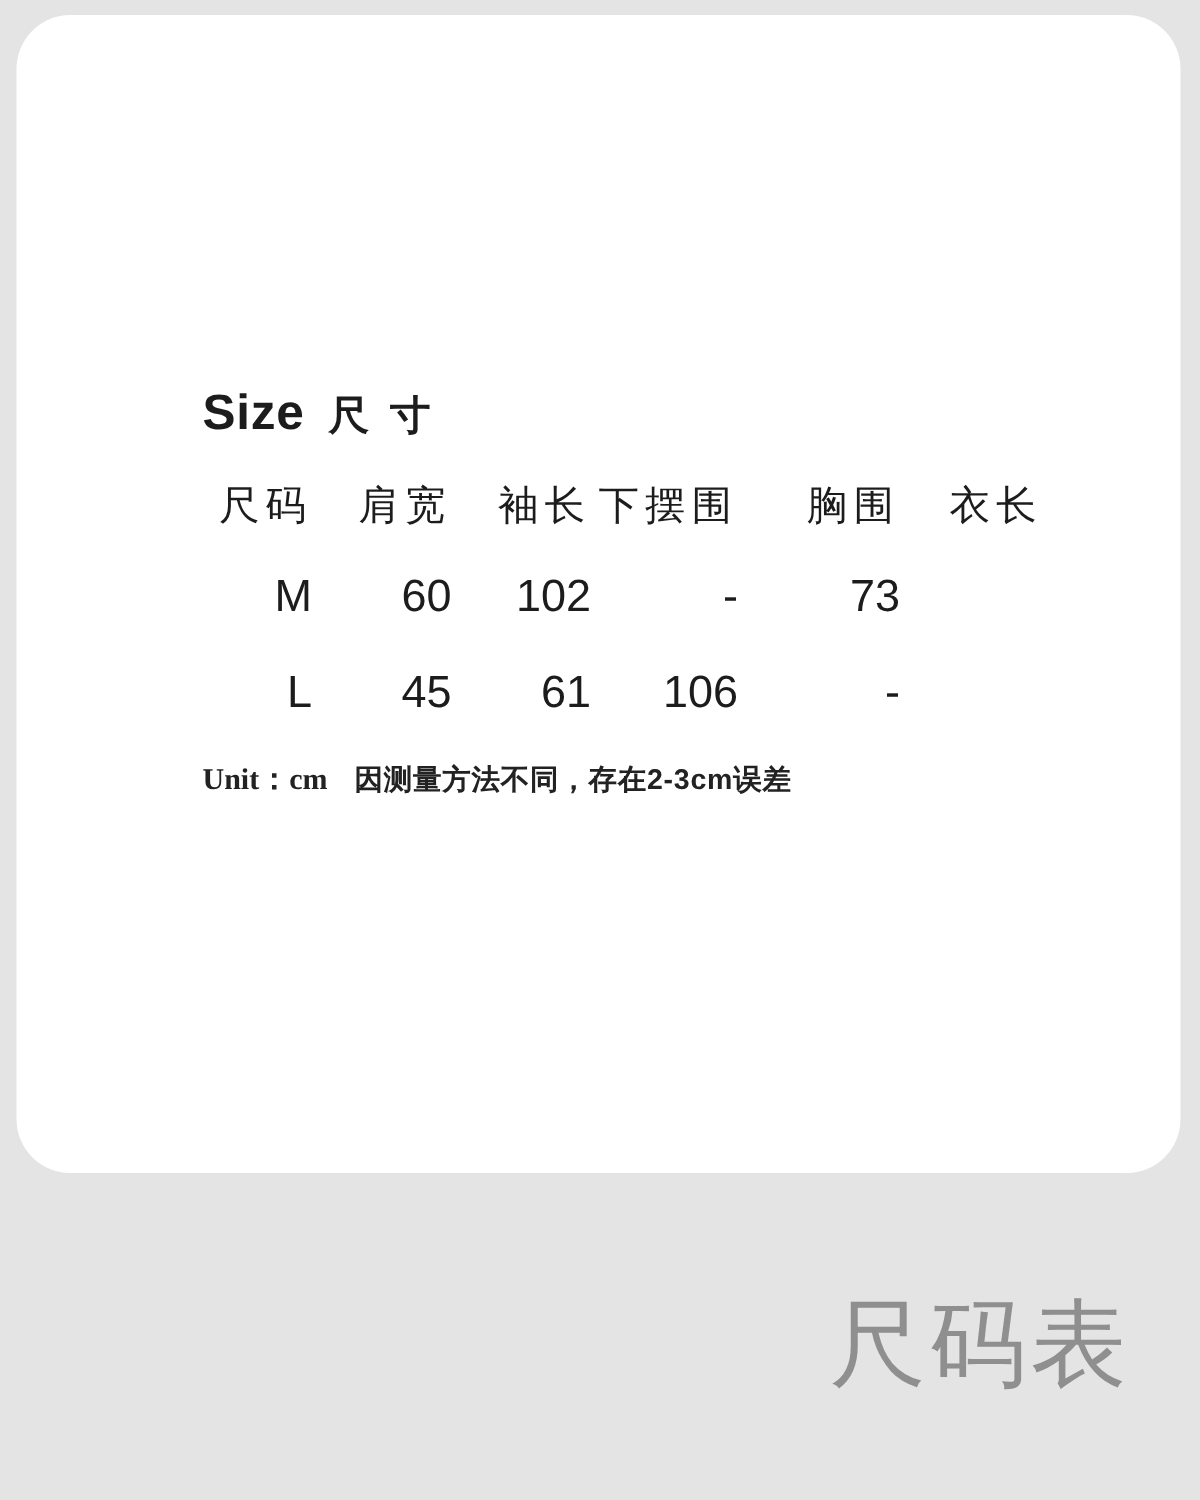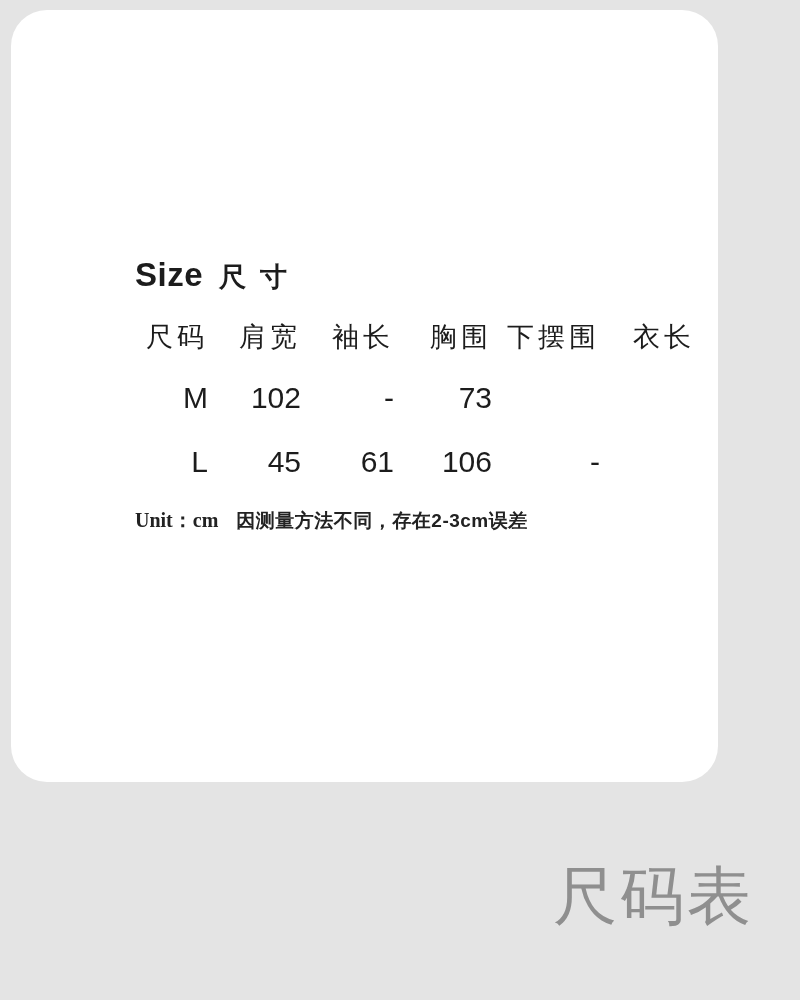--- a/index.html
+++ b/index.html
@@ -13,21 +13,21 @@
   .page {
     position: relative;
     width: 800px;
     height: 1000px;
     background: #e4e4e4;
   }
   .card {
     position: absolute;
     left: 11px;
     top: 10px;
-    width: 707px;
+    width: 776px;
     height: 772px;
     background: #ffffff;
     border-radius: 36px;
   }
   .size-title {
     position: absolute;
     left: 124px;
     top: 242px;
     height: 46px;
     line-height: 46px;
@@ -114,27 +114,28 @@
 
     <div class="size-title">
       <span class="title-en">Size</span><span class="title-zh">尺寸</span>
     </div>
 
     <div class="size-table">
       <div class="t-row header">
         <div>尺码</div>
         <div>肩宽</div>
         <div>袖长</div>
+        <div>下摆围</div>
         <div>胸围</div>
-        <div>下摆围</div>
         <div>衣长</div>
       </div>
 
       <div class="t-row data">
         <div>M</div>
+        <div>60</div>
         <div>102</div>
         <div>-</div>
         <div>73</div>
       </div>
 
       <div class="t-row data">
         <div>L</div>
         <div>45</div>
         <div>61</div>
         <div>106</div>

